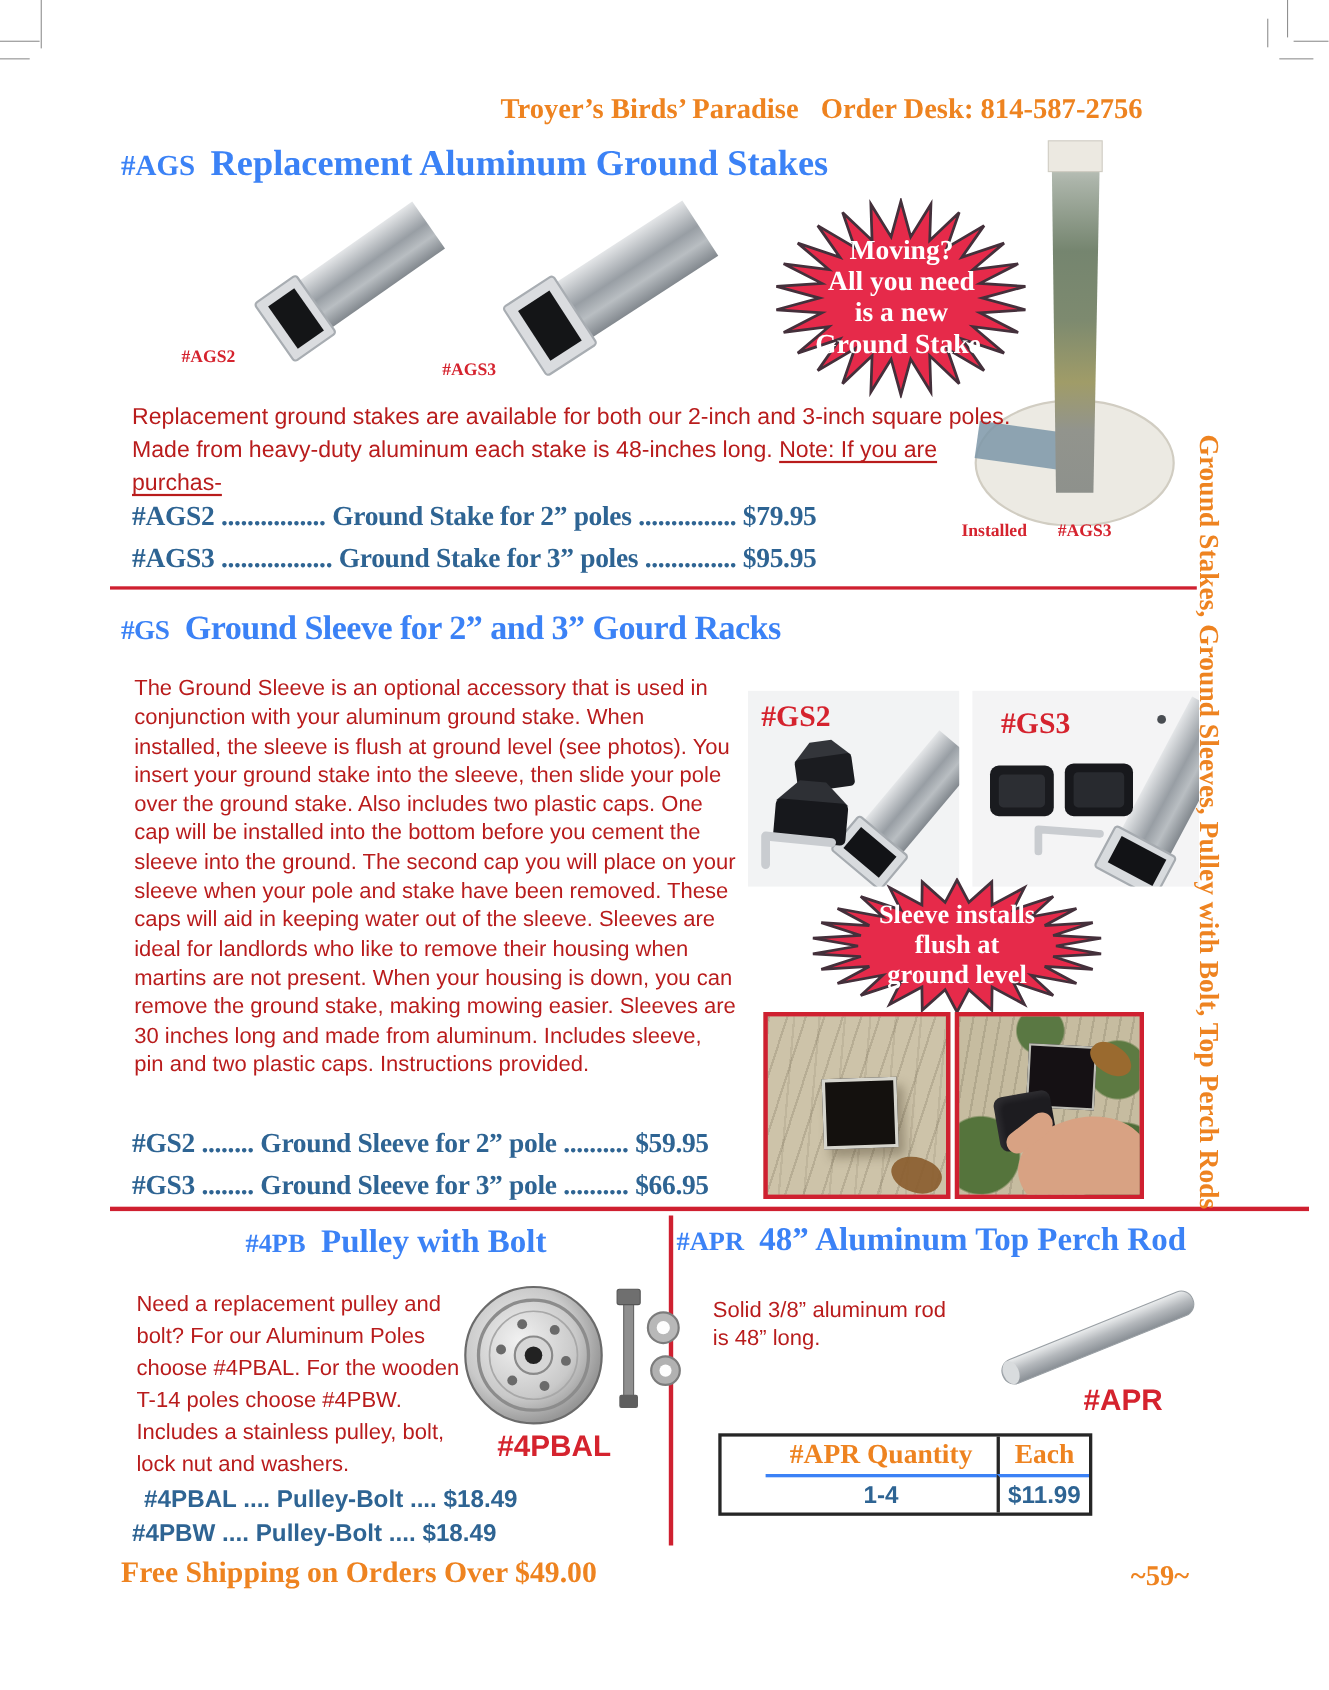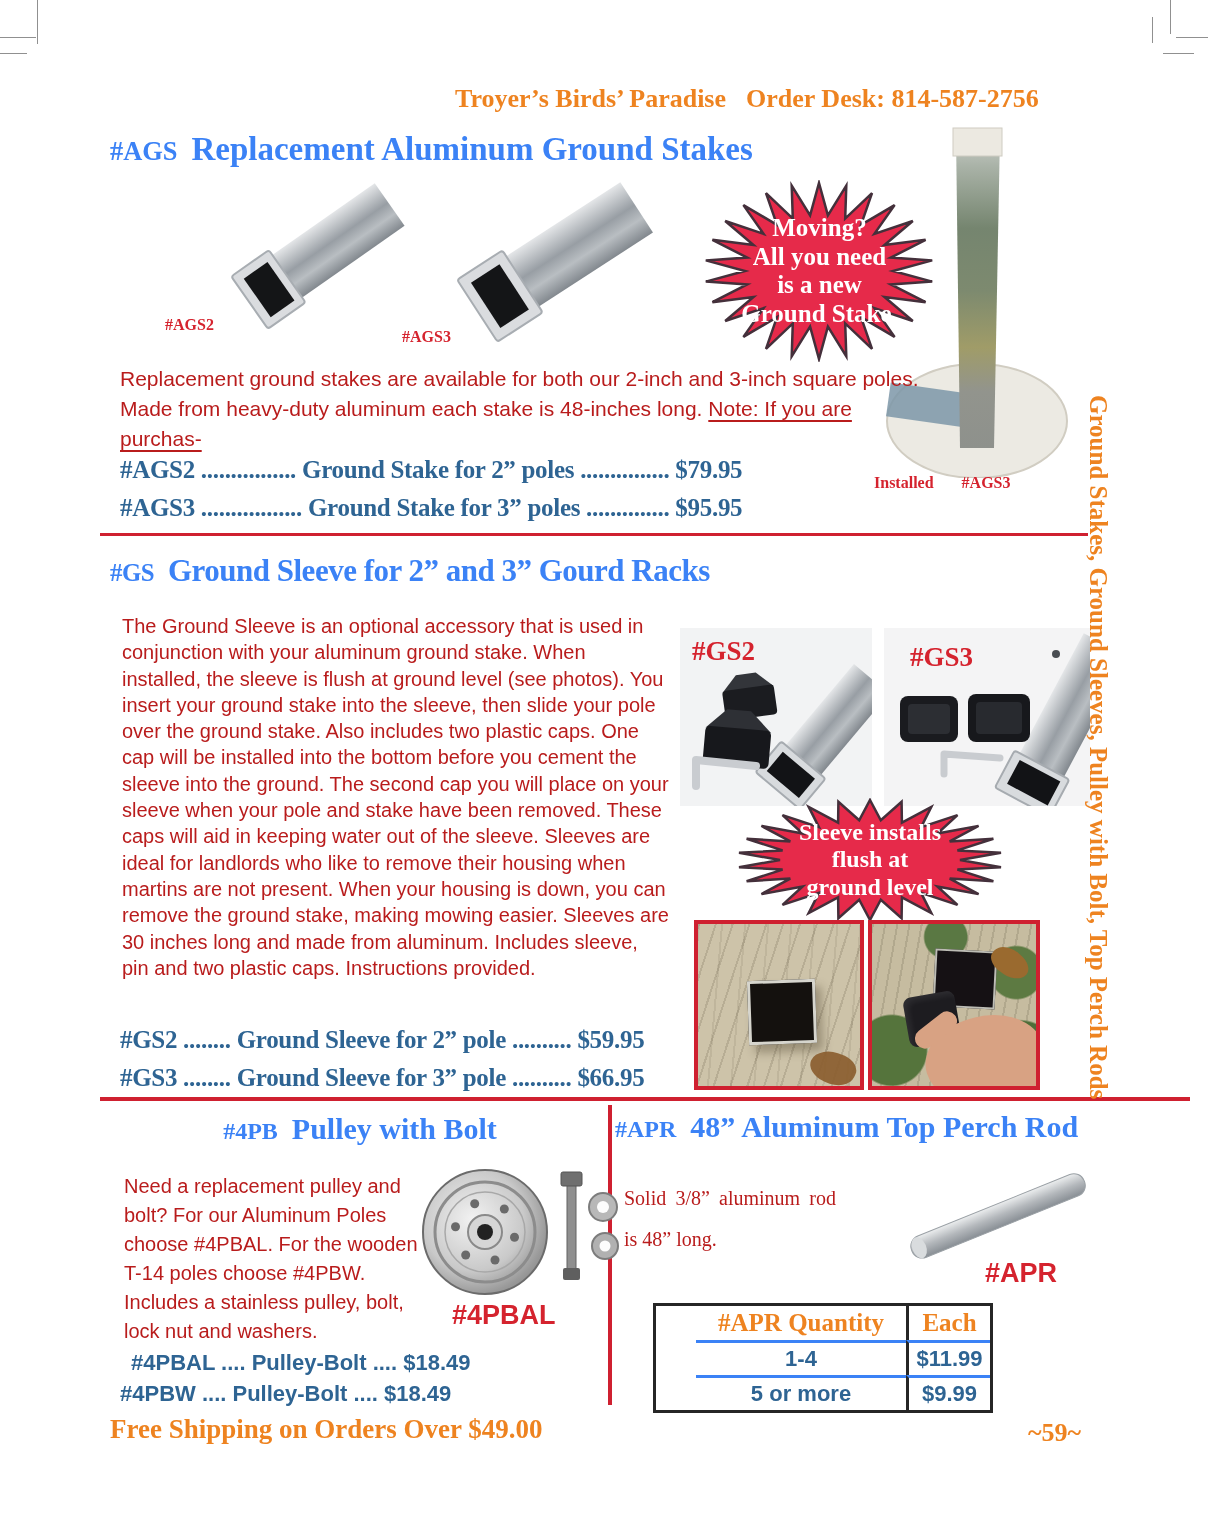--- a/index.html
+++ b/index.html
@@ -300,21 +300,21 @@
   </div>
   <span class="plabel-sans" style="left:452px;top:1300px;font-size:27px;">#4PBAL</span>
 
   <span class="price-sans" style="left:131px;top:1350px;">#4PBAL ....  Pulley-Bolt .... $18.49</span>
   <span class="price-sans" style="left:120px;top:1381px;">#4PBW  ....  Pulley-Bolt .... $18.49</span>
 
   <div class="sec-title" style="left:615px;top:1110px;font-size:30px;">
     <span class="code">#APR</span><span>48” Aluminum Top Perch Rod</span>
   </div>
 
-  <div class="copy" style="left:624px;top:1178px;width:212px;line-height:41px;text-align:justify;font-family:Liberation Serif, serif;">Solid 3/8” aluminum rod is 48” long.</div>
+  <div class="copy" style="left:648px;top:1178px;width:212px;line-height:26px;text-align:justify;">Solid 3/8” aluminum rod is 48” long.</div>
 
   <div class="abs" style="left:905px;top:1160px;width:190px;height:115px;">
     <svg width="190" height="115" viewBox="0 0 190 115">
       <defs>
           <linearGradient id="rg" x1="0" y1="0" x2="0" y2="1">
         <stop offset="0" stop-color="#eceeef"></stop>
             <stop offset=".5" stop-color="#b4b8bc"></stop>
             <stop offset="1" stop-color="#888e94"></stop>
       </linearGradient>
         </defs>
@@ -328,24 +328,20 @@
 
   <div class="apr-table">
     <div class="row">
       <div class="cell hcell">#APR Quantity</div>
       <div class="cell hcell">Each</div>
     </div>
     <div class="row">
       <div class="cell dcell">1-4</div>
       <div class="cell dcell">$11.99</div>
     </div>
-    <div class="row">
-      <div class="cell dcell">5 or more</div>
-      <div class="cell dcell">$9.99</div>
-    </div>
   </div>
 
   <span class="footer-ship">Free Shipping on Orders Over $49.00</span>
   <span class="pagenum">~59~</span>
 
   <span class="side-vert">Ground Stakes, Ground Sleeves, Pulley with Bolt, Top Perch Rods</span>
 
 </div>
 
 </body></html>

